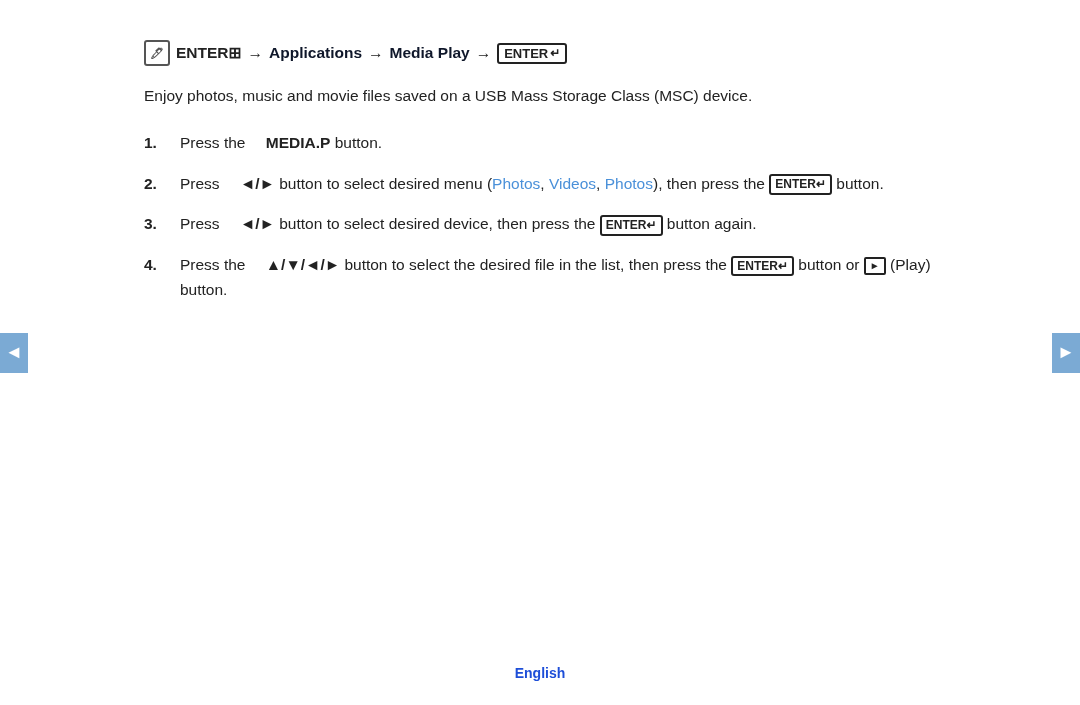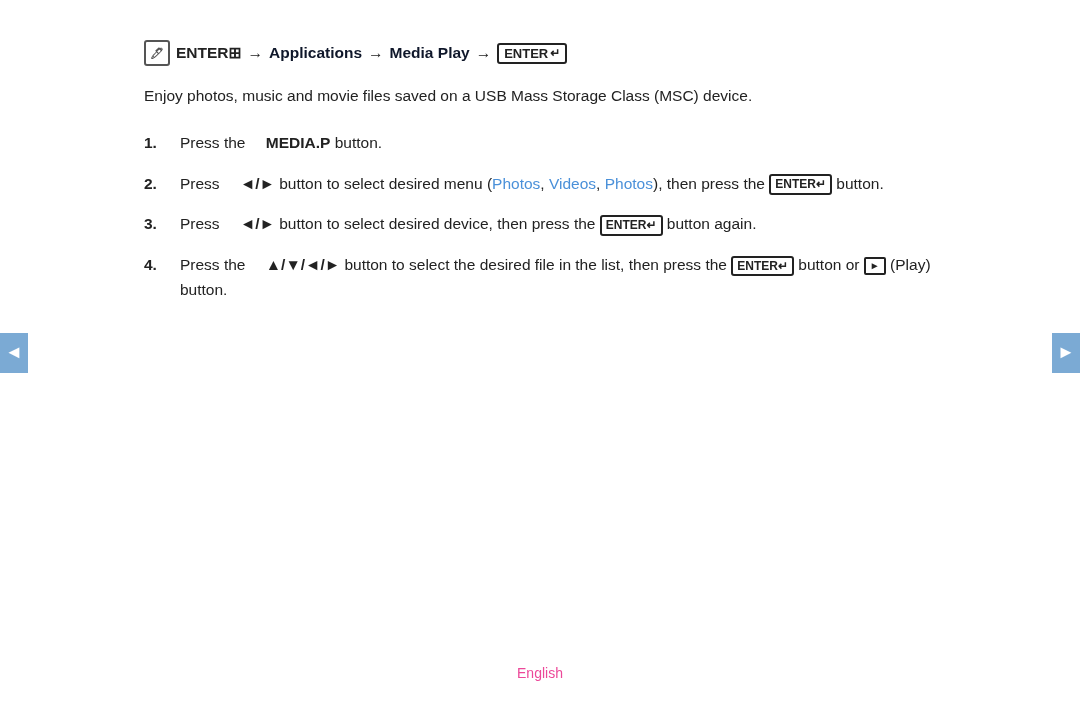--- a/index.html
+++ b/index.html
@@ -198,22 +198,22 @@
       font-weight: bold;
     }
 
     .footer {
       position: absolute;
       bottom: 24px;
       left: 0;
       right: 0;
       text-align: center;
       font-size: 14px;
-      font-weight: normal;
-      color: #ec4899;
+      font-weight: bold;
+      color: #1d4ed8;
     }
 
     .dir-arrows {
       font-weight: bold;
     }
   </style>
 </head>
 <body>
 
 <div class="page-content">

